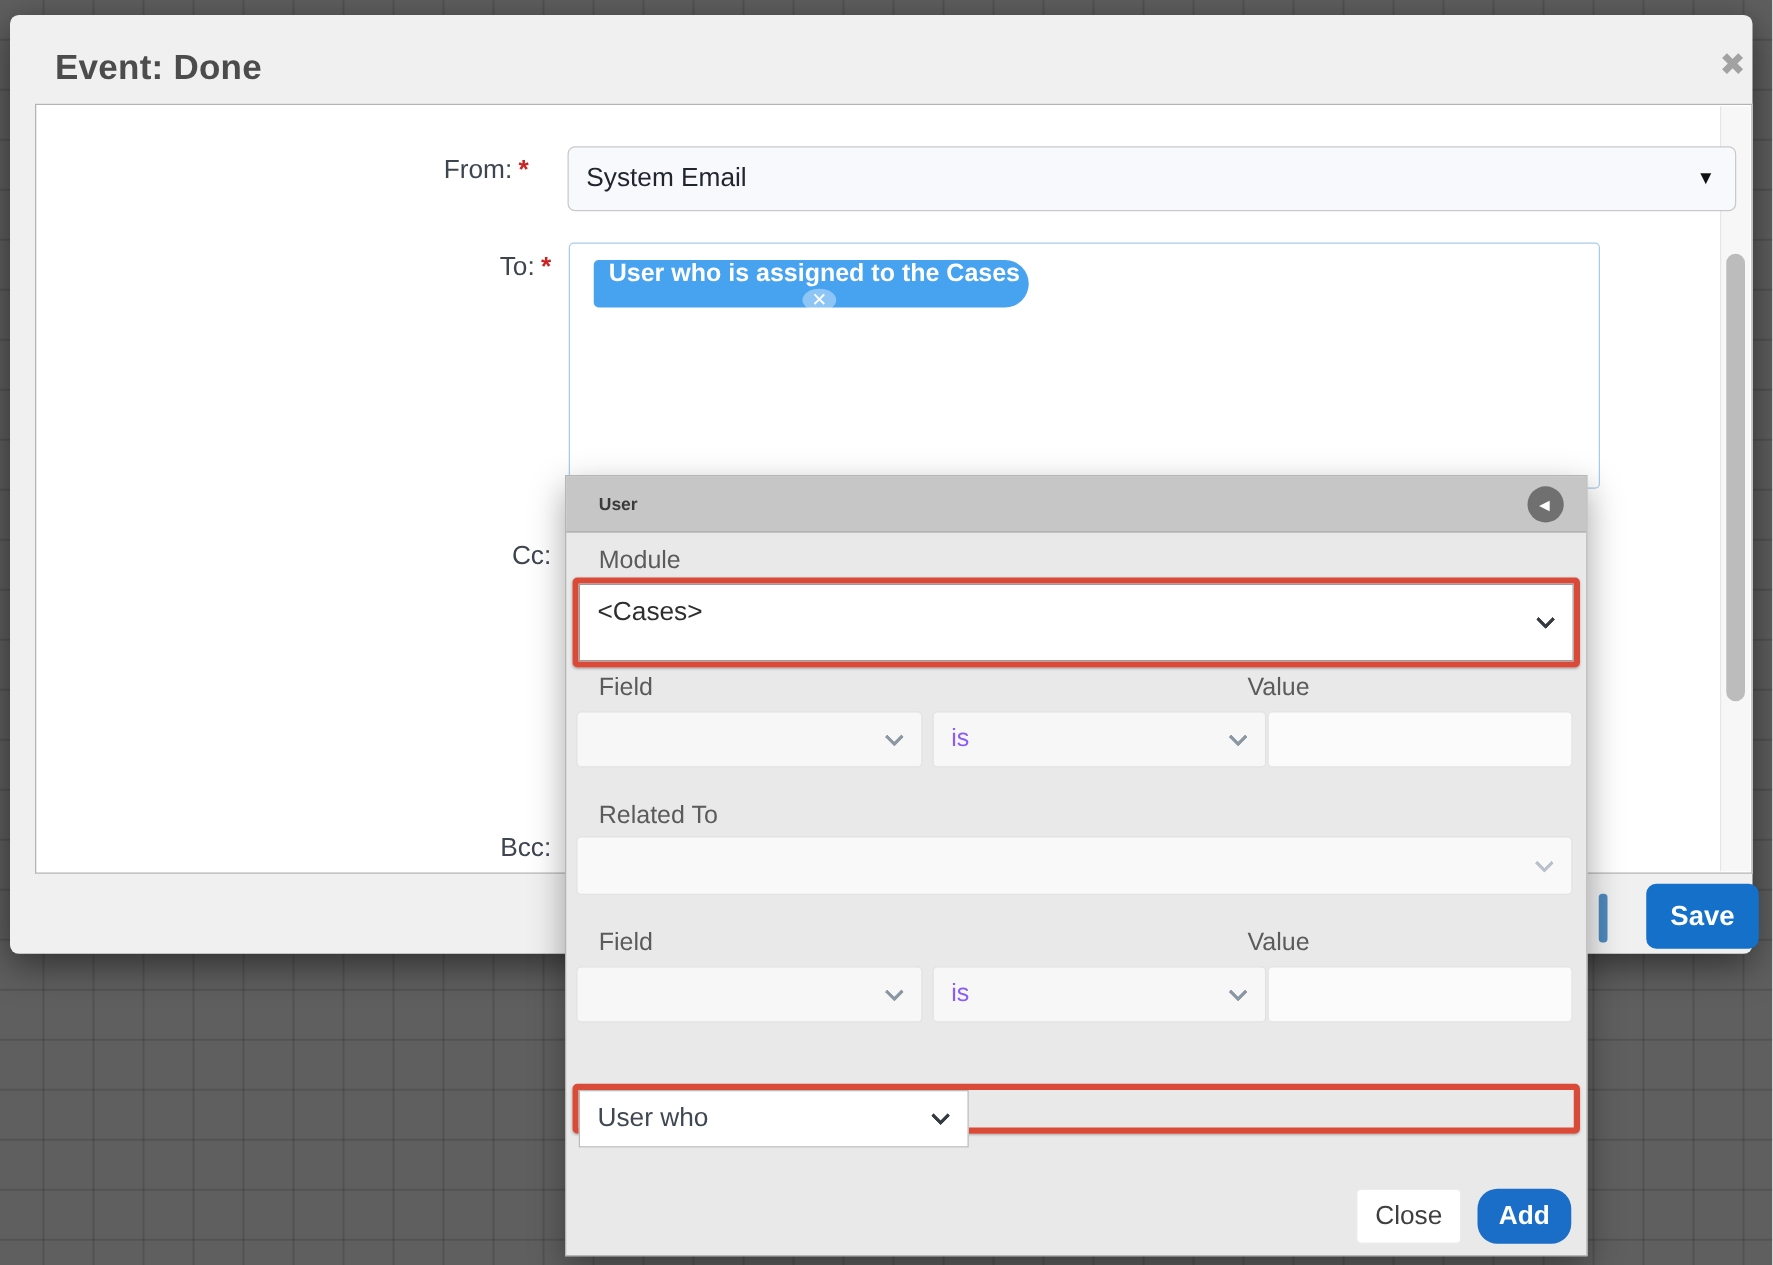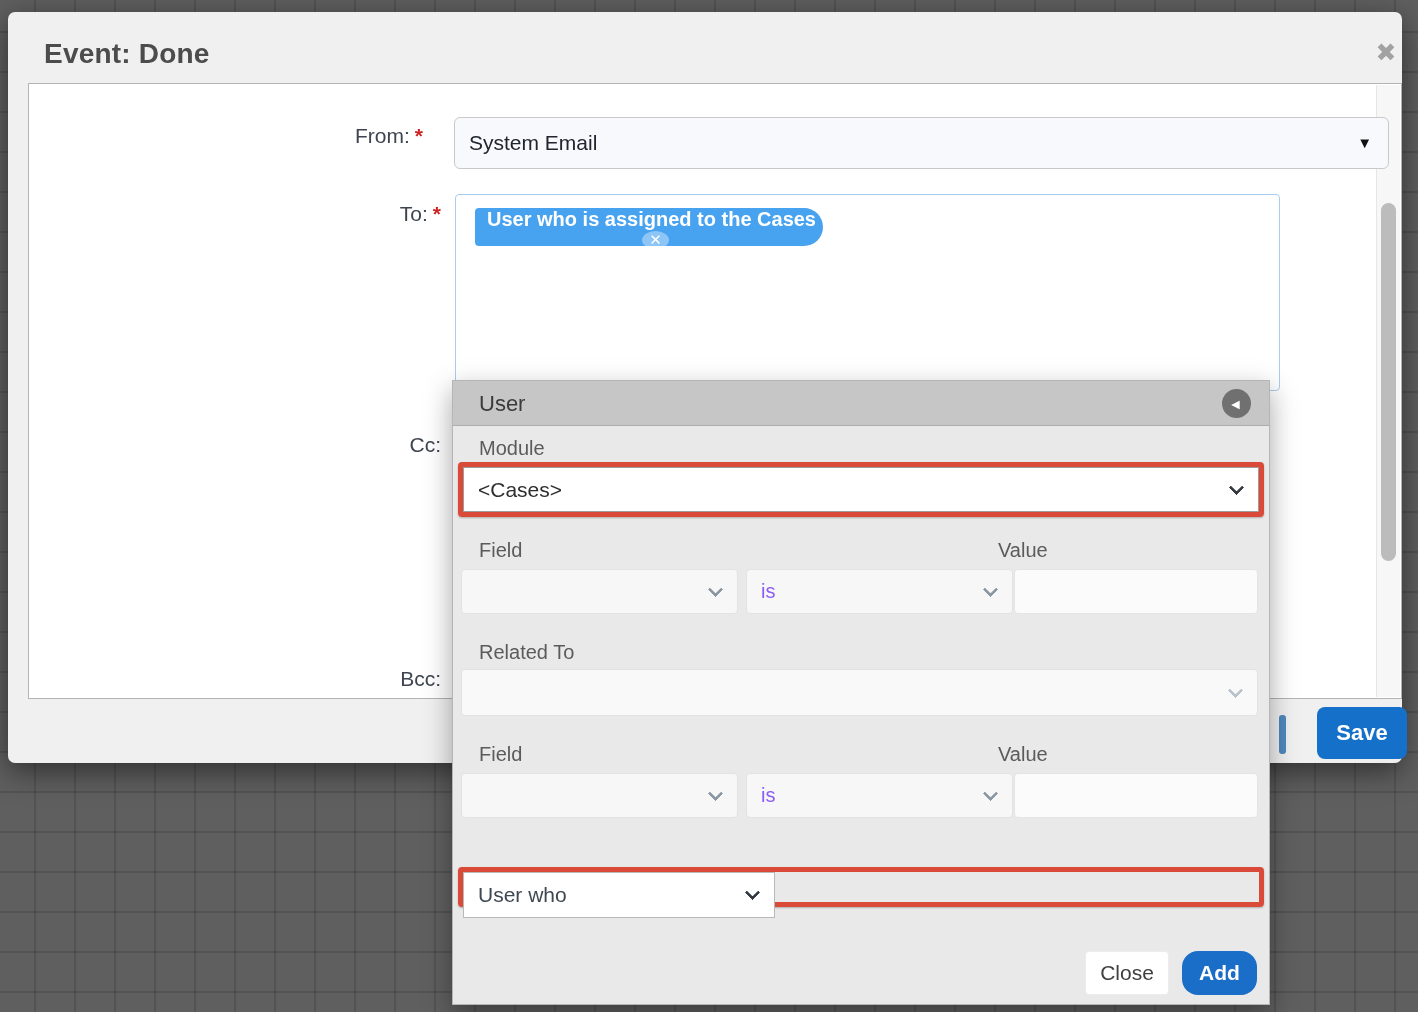--- a/index.html
+++ b/index.html
@@ -95,21 +95,21 @@
     position:absolute; left:452px; top:380px; width:818px; height:625px;
     background:#e9e9e9; border:1px solid #b5b5b5;
     box-shadow:0 10px 26px rgba(0,0,0,0.35); z-index:30;
   }
   .popup-header {
     position:absolute; left:0; top:0; width:100%; height:45px;
     background:#c6c6c6; border-bottom:1px solid #adadad;
   }
   .popup-title {
     position:absolute; left:26px; top:0; line-height:45px;
-    font-size:22px; font-weight:normal; color:#3b3b3b;
+    font-size:14px; font-weight:bold; color:#3b3b3b;
   }
   .back-btn {
     position:absolute; right:18px; top:8px; width:29px; height:29px;
     border-radius:50%; background:#707070; color:#ffffff;
     font-size:14px; display:flex; align-items:center; justify-content:center;
     cursor:pointer; padding-right:2px;
   }
   .sec-label { position:absolute; font-size:20px; color:#5b5b5b; }
 
   .hl-red {
@@ -206,21 +206,21 @@
   </div>
 
   <div class="popup">
 
     <div class="popup-header">
       <div class="popup-title">User</div>
       <div class="back-btn">◄</div>
     </div>
 
     <div class="sec-label" style="left:26px; top:56px;">Module</div>
-    <div class="hl-red" style="left:5px; top:81px; width:806px; height:55px;">
+    <div class="hl-red" style="left:5px; top:81px; width:806px; height:72px;">
       <div class="module-select">
         <span>&lt;Cases&gt;</span>
         <span class="chev chev-dark"></span>
       </div>
     </div>
 
     <div class="sec-label" style="left:26px; top:158px;">Field</div>
     <div class="sec-label" style="left:545px; top:158px;">Value</div>
     <div class="soft-select" style="left:8px; top:188px; width:277px; height:45px;">
       <span></span>

